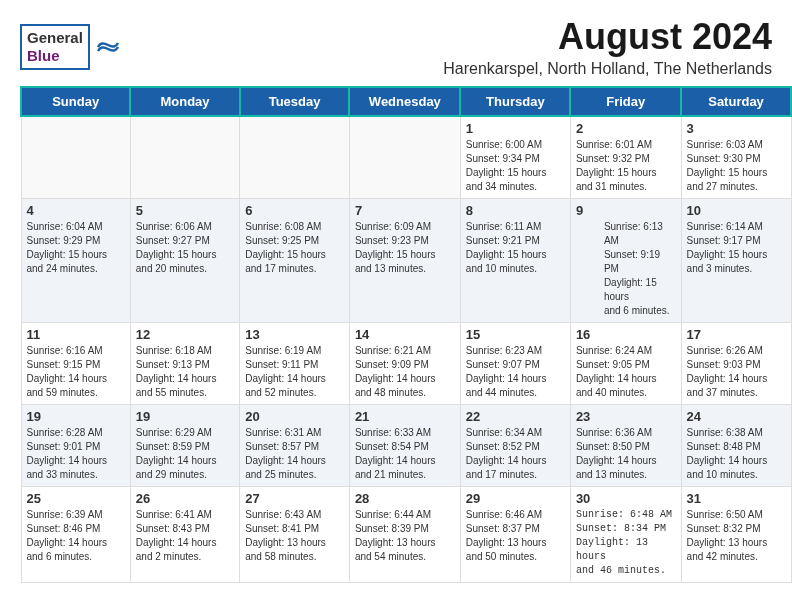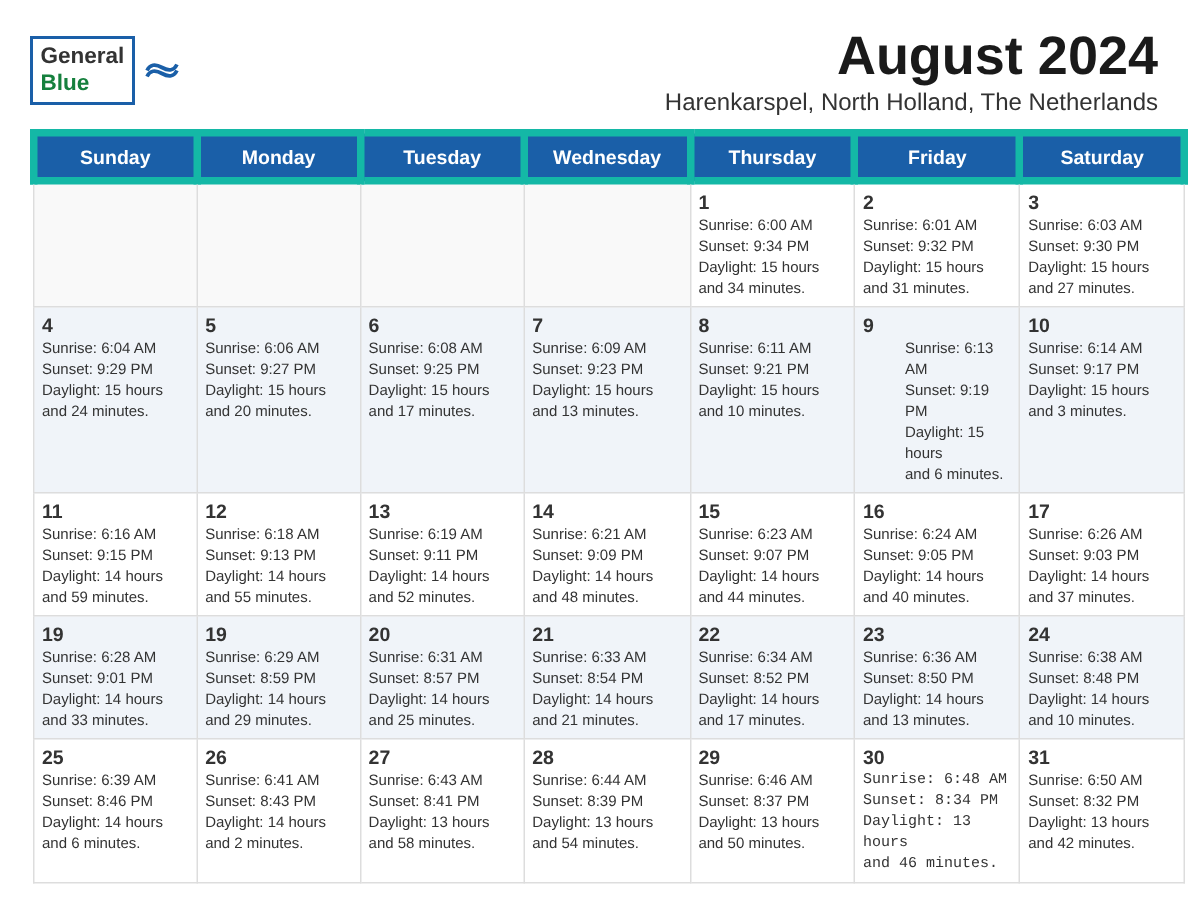--- a/index.html
+++ b/index.html
@@ -7,41 +7,41 @@
     
     .header { padding: 16px 20px 8px 20px; display: flex; align-items: center; justify-content: space-between; }
     
     .title-section { text-align: right; }
     .month-year { font-size: 36px; font-weight: bold; color: #1a1a1a; }
     .location { font-size: 16px; color: #333; margin-top: 2px; }
     
     .calendar { width: 100%; border-collapse: collapse; margin: 0 10px; }
     .calendar-wrapper { padding: 0 10px 10px 10px; }
     
-    .day-header { background: #1a5fa8; color: white; text-align: center; padding: 6px 4px; font-size: 13px; font-weight: bold; border: 5px solid #14b8a6; }
+    .day-header { background: #1a5fa8; color: white; text-align: center; padding: 6px 4px; font-size: 13px; font-weight: bold; border: 2px solid #14b8a6; }
     
     .day-cell { vertical-align: top; padding: 4px 5px; border: 1px solid #ddd; font-size: 10.5px; color: #333; min-height: 80px; width: 113px; background: #fff; }
     .day-cell.empty { background: #f9f9f9; }
     .day-cell.alt-row { background: #f0f4f9; }
     
     .day-number { font-size: 13px; font-weight: bold; margin-bottom: 2px; }
     .day-info { font-size: 10px; line-height: 1.4; color: #333; }
     
     .logo-container { display: flex; align-items: center; gap: 4px; }
   </style>
 </head>
 <body>
 
 <div>
   <div class="header">
     <div class="logo-container">
       <div style="border:2px solid #1a5fa8; padding:3px 5px; display:inline-block;">
         <span style="color:#333; font-weight:bold; font-size:15px;">General</span>
         <br>
-        <span style="color:#15803d; font-weight:bold; font-size:15px;">Blue</span>
+        <span style="color:#701a75; font-weight:bold; font-size:15px;">Blue</span>
       </div>
       <svg width="28" height="28" viewBox="0 0 28 28">
         <path d="M4 14 Q7 8 14 12 Q21 16 24 10" stroke="#1a5fa8" stroke-width="2.5" fill="none"></path>
         <path d="M4 18 Q7 12 14 16 Q21 20 24 14" stroke="#1a5fa8" stroke-width="2.5" fill="none"></path>
       </svg>
     </div>
     <div class="title-section">
       <div class="month-year">August 2024</div>
       <div class="location">Harenkarspel, North Holland, The Netherlands</div>
     </div>

